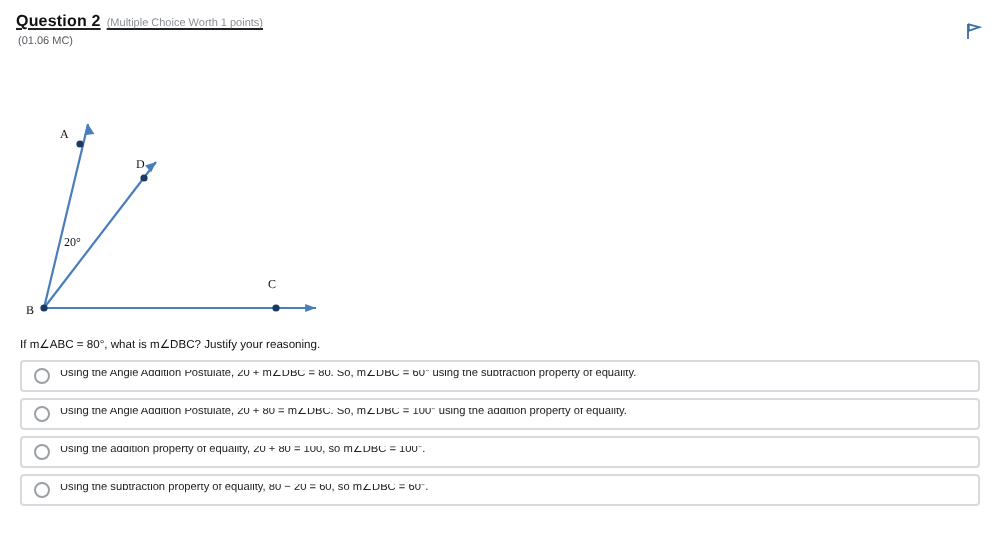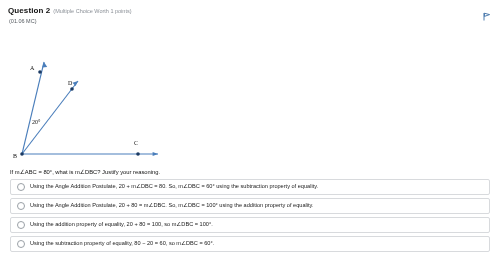--- a/index.html
+++ b/index.html
@@ -16,22 +16,23 @@
   }
   .page {
     position: relative;
     width: 500px;
     height: 269px;
     box-sizing: border-box;
     padding: 6px 8px 0 8px;
   }
   .qheader {
     display: flex;
-    align-items: center;
+    align-items: flex-end;
     gap: 3px;
+    text-decoration: underline;
   }
   .q-title {
     font-size: 8px;
     font-weight: bold;
     color: #111111;
     letter-spacing: 0.1px;
   }
   .q-sub {
     font-size: 5.5px;
     color: #8a8f96;

